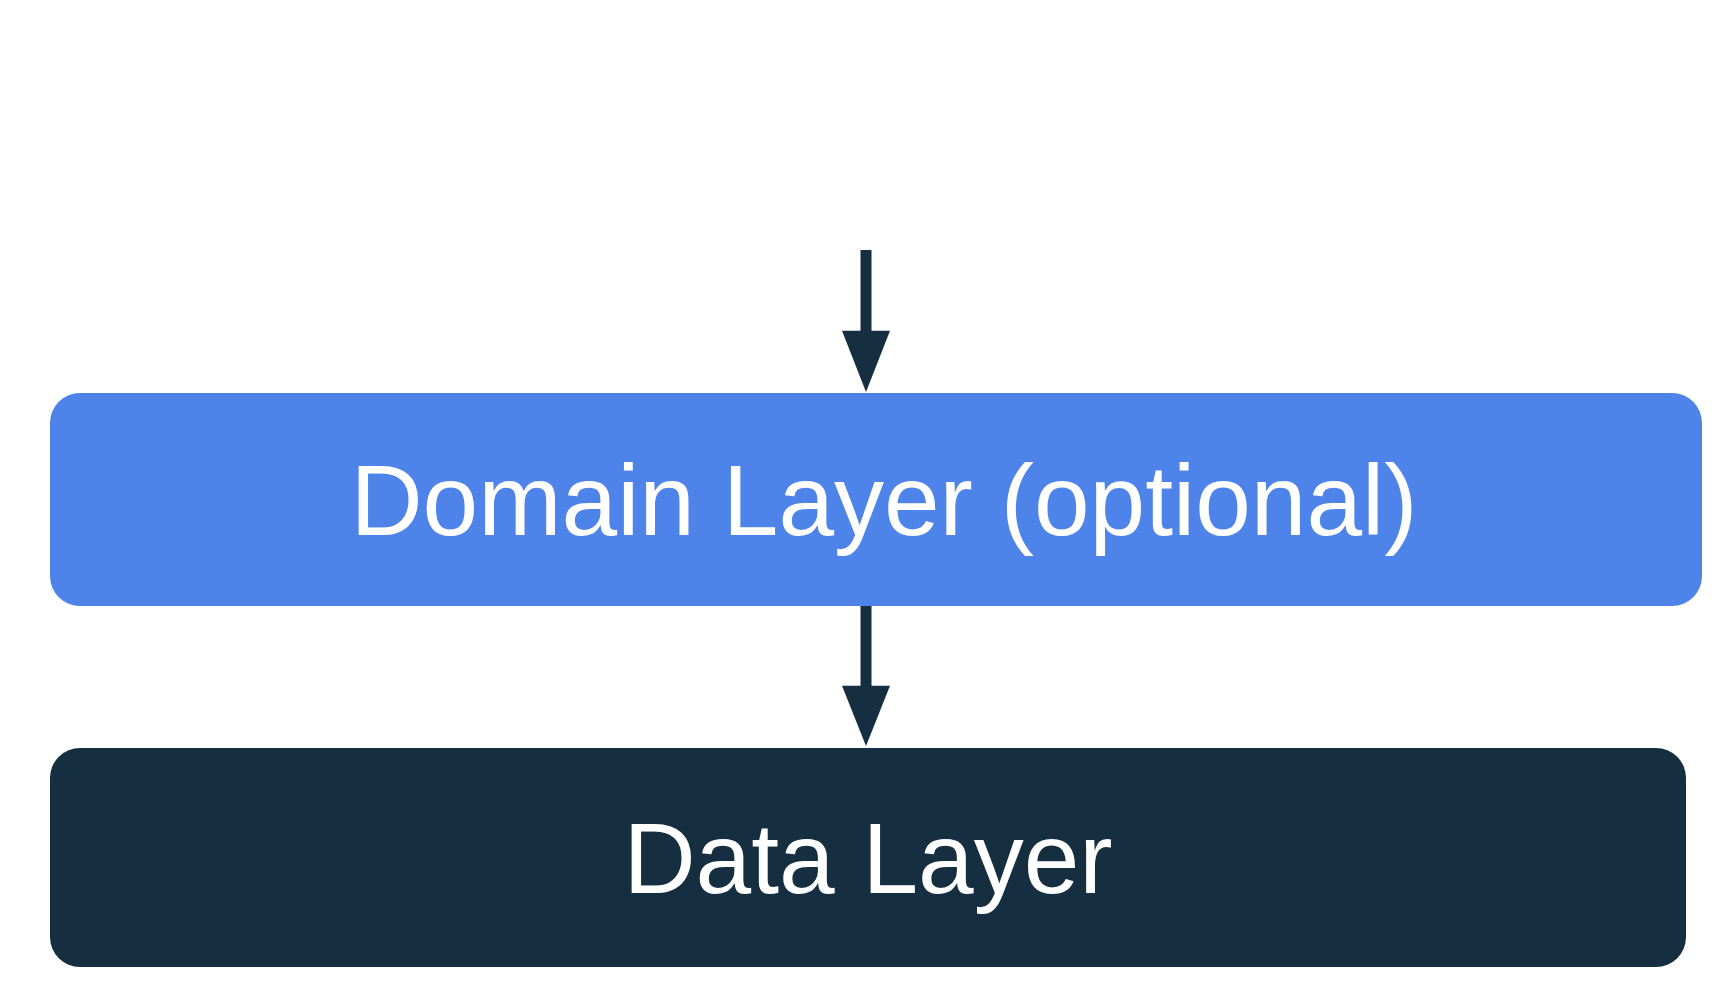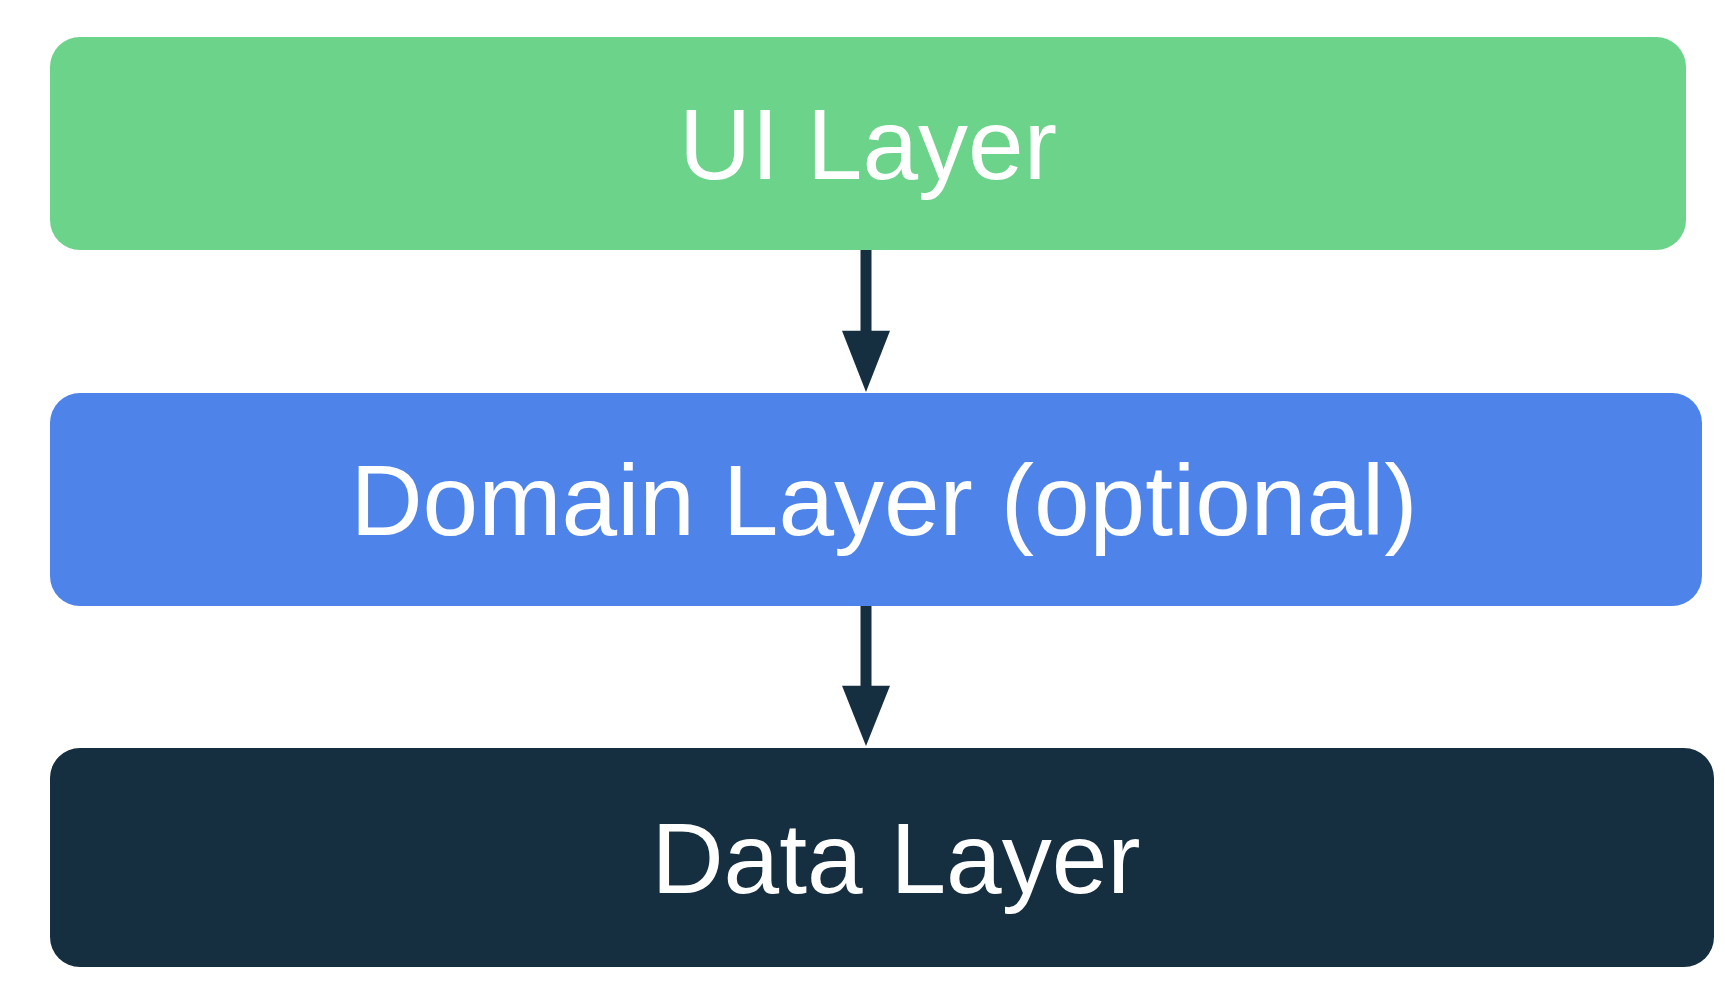--- a/index.html
+++ b/index.html
@@ -31,42 +31,39 @@
   .layer-label {
     color: #ffffff;
     font-size: 100px;
     font-weight: 400;
     line-height: 1;
     letter-spacing: 0px;
     white-space: nowrap;
   }
   #box-ui     { top: 37px;  height: 213px; }
   #box-domain { top: 393px; height: 213px; }
-  #box-data   { top: 748px; height: 219px; padding-left: 28px; }
+  #box-data   { top: 748px; height: 219px; }
   .arrow {
     position: absolute;
     left: 842px;
     width: 48px;
   }
   #arrow-1 { top: 250px; height: 142px; }
   #arrow-2 { top: 606px; height: 140px; }
   .arrow svg {
     display: block;
     width: 100%;
     height: 100%;
   }
 </style>
 </head>
 <body>
 
 <div class="diagram">
 
-  <div class="layer-box" id="box-ui" style="background-color: rgb(107, 211, 138);">
-    <span class="layer-label">UI Layer</span>
-  </div>
 
   <div class="arrow" id="arrow-1" style="color: rgb(21, 46, 64);">
     <svg viewBox="0 0 48 144" preserveAspectRatio="none" aria-hidden="true">
       <rect x="18.5" y="0" width="11" height="88" fill="currentColor"></rect>
       <polygon points="0,82 48,82 24,144" fill="currentColor"></polygon>
     </svg>
   </div>
 
   <div class="layer-box" id="box-domain" style="background-color: rgb(78, 131, 234); padding-left: 16px;">
     <span class="layer-label">Domain Layer (optional)</span>

